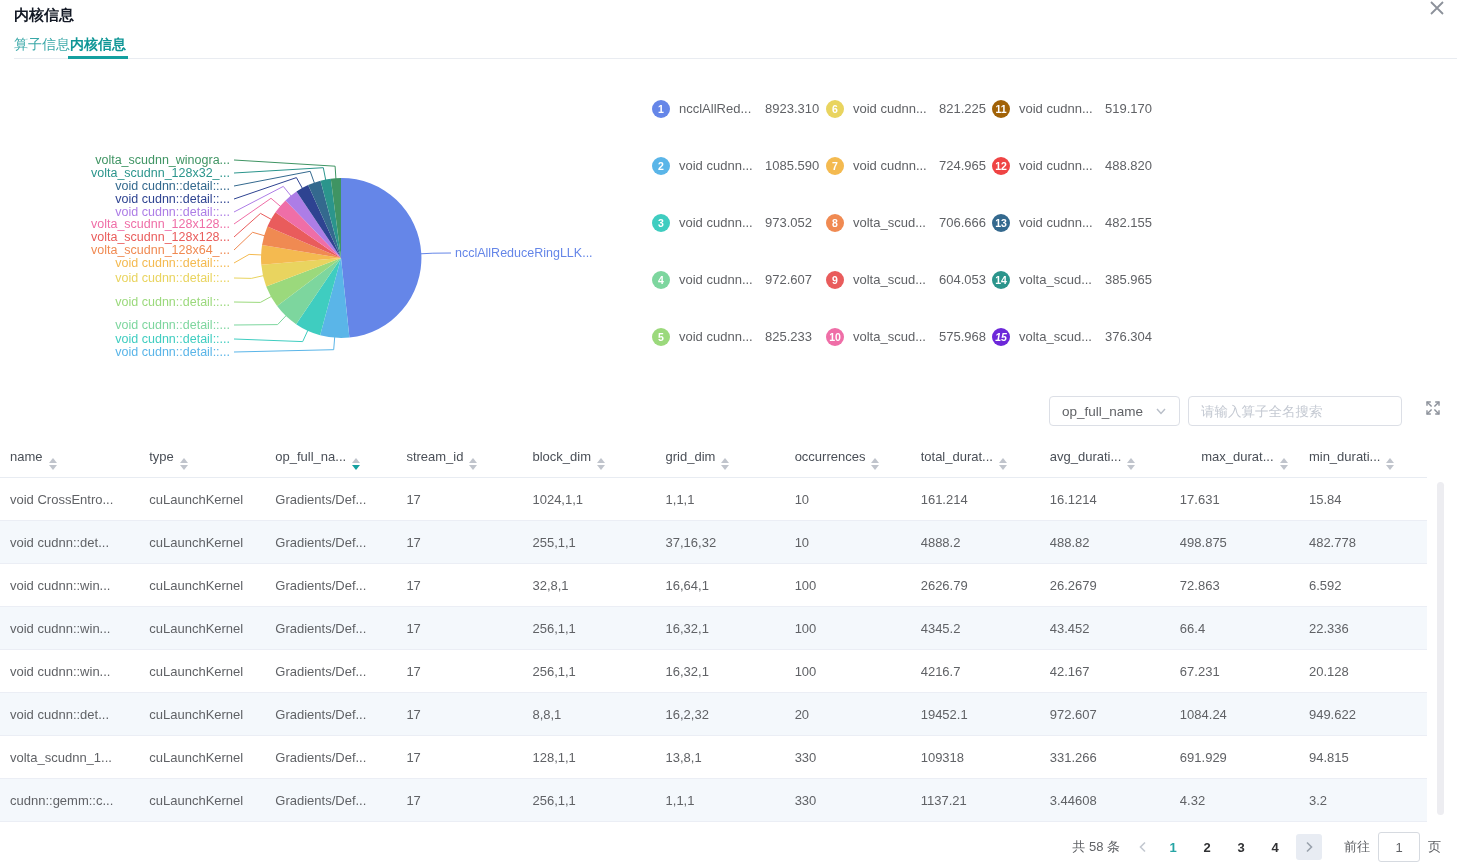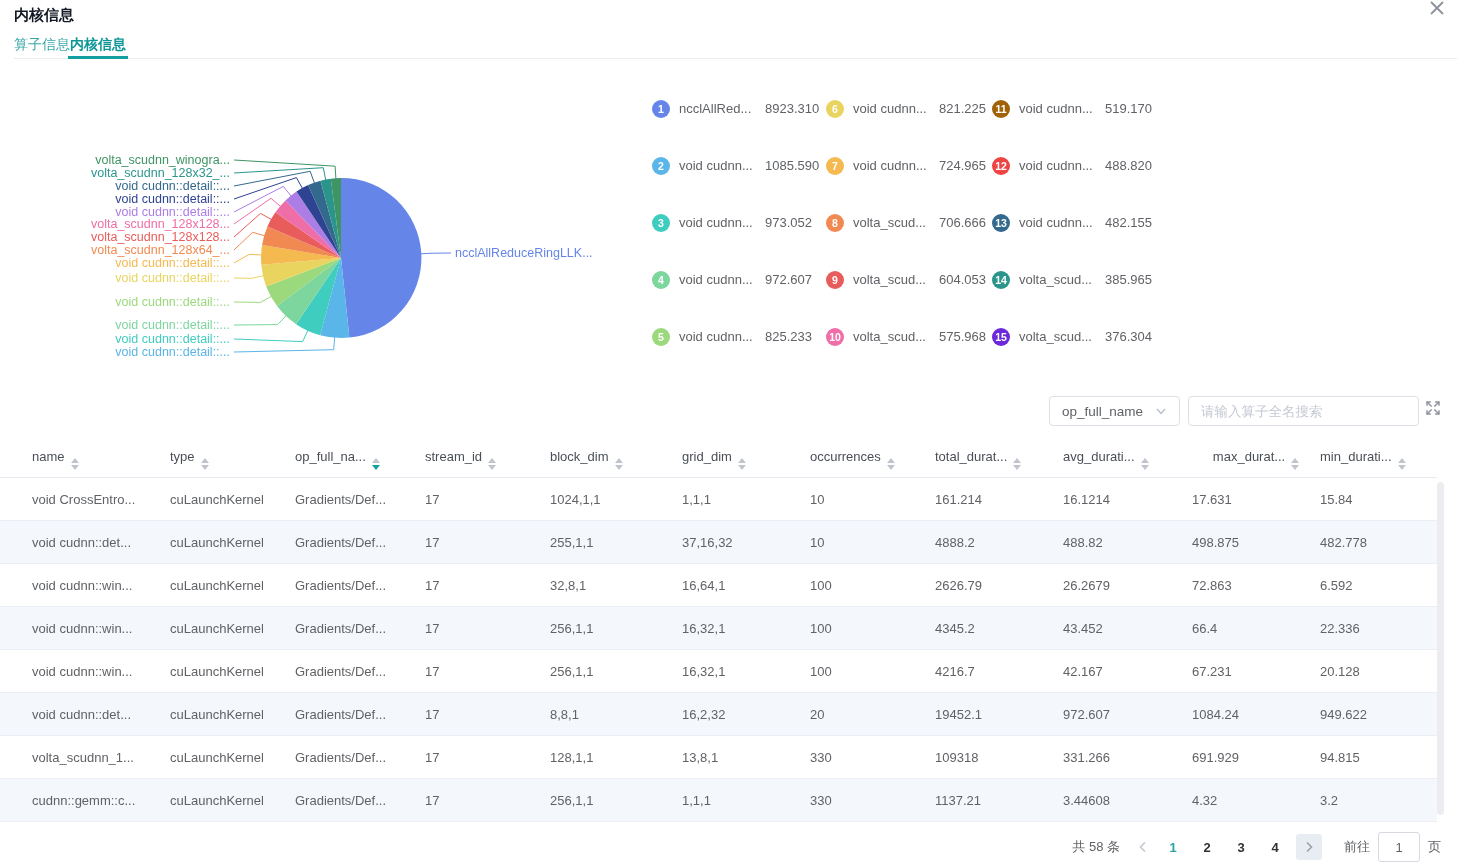--- a/index.html
+++ b/index.html
@@ -23,32 +23,32 @@
   .legend-col{position:absolute;top:0;display:flex;flex-direction:column;}
   .legend-item{height:57px;display:flex;align-items:center;cursor:pointer;}
   .badge{width:18px;height:18px;border-radius:50%;color:#fff;font-size:10.5px;font-weight:bold;
     display:flex;align-items:center;justify-content:center;margin-right:9px;flex:0 0 18px;}
   .lname{width:84px;font-size:13px;color:#606266;white-space:nowrap;}
   .lval{font-size:13px;color:#606266;margin-left:2px;}
   
   .filter-row{position:absolute;left:0;top:396px;width:1457px;height:32px;}
   .select{position:absolute;left:1049px;top:0;width:131px;height:30px;border:1px solid #dcdfe6;border-radius:4px;
     display:flex;align-items:center;justify-content:center;gap:12px;font-size:13.5px;color:#606266;cursor:pointer;background:#fff;box-sizing:border-box;}
-  .search-input{position:absolute;left:1188px;top:0;width:231px;height:30px;border:1px solid #dcdfe6;border-radius:4px;
+  .search-input{position:absolute;left:1188px;top:0;width:214px;height:30px;border:1px solid #dcdfe6;border-radius:4px;
     box-sizing:border-box;padding:0 12px;font-size:13.5px;color:#1d4ed8;outline:none;font-family:inherit;}
   .search-input::placeholder{color:#c4c9d2;}
   .expand{position:absolute;left:1424px;top:3px;width:18px;height:18px;cursor:pointer;}
   
   .table-wrap{position:absolute;left:0;top:442px;width:1427px;}
   table{border-collapse:collapse;table-layout:fixed;width:1427px;}
   th,td{text-align:left;padding:0;font-weight:normal;overflow:hidden;white-space:nowrap;}
   thead th{height:35px;font-size:13px;color:#4a4f57;border-bottom:1px solid #e8ecf2;}
   tbody td{height:42px;font-size:13px;color:#606266;border-bottom:1px solid #ebeef5;}
   tbody tr:nth-child(even){background:#f4f8fc;}
-  th:first-child,td:first-child{padding-left:32px;}
+  th:first-child,td:first-child{padding-left:10px;}
   .sorter{display:inline-flex;flex-direction:column;margin-left:6px;vertical-align:-2px;}
   .car{width:0;height:0;border-left:4px solid transparent;border-right:4px solid transparent;}
   .car.up{border-bottom:5px solid #c0c4cc;margin-bottom:2px;}
   .car.down{border-top:5px solid #c0c4cc;}
   .car.down.active{border-top-color:#14a0a0;}
   .scrollbar{position:absolute;left:1437px;top:482px;width:7px;height:333px;background:#ededf1;border-radius:4px;cursor:pointer;}
   
   .pager{position:absolute;top:831px;right:16px;height:32px;display:flex;align-items:center;font-size:13px;color:#606266;}
   .total{margin-right:10px;}
   .pg-arrow{width:26px;height:26px;display:flex;align-items:center;justify-content:center;cursor:pointer;}
@@ -197,21 +197,21 @@
           <span class="badge" style="background: rgb(52, 105, 142);">13</span>
           <span class="lname">void cudnn...</span>
           <span class="lval">482.155</span>
         </div>
         <div class="legend-item">
           <span class="badge" style="background: rgb(43, 149, 140);">14</span>
           <span class="lname">volta_scud...</span>
           <span class="lval">385.965</span>
         </div>
         <div class="legend-item">
-          <span class="badge" style="background: #6d28d9;">15</span>
+          <span class="badge" style="background: #6d28d9; font-style: italic;">15</span>
           <span class="lname">volta_scud...</span>
           <span class="lval">376.304</span>
         </div>
       </div>
     </div>
 
   <div class="filter-row">
     <div class="select">
       <span>op_full_name</span>
       <svg width="12" height="12" viewBox="0 0 12 12">

